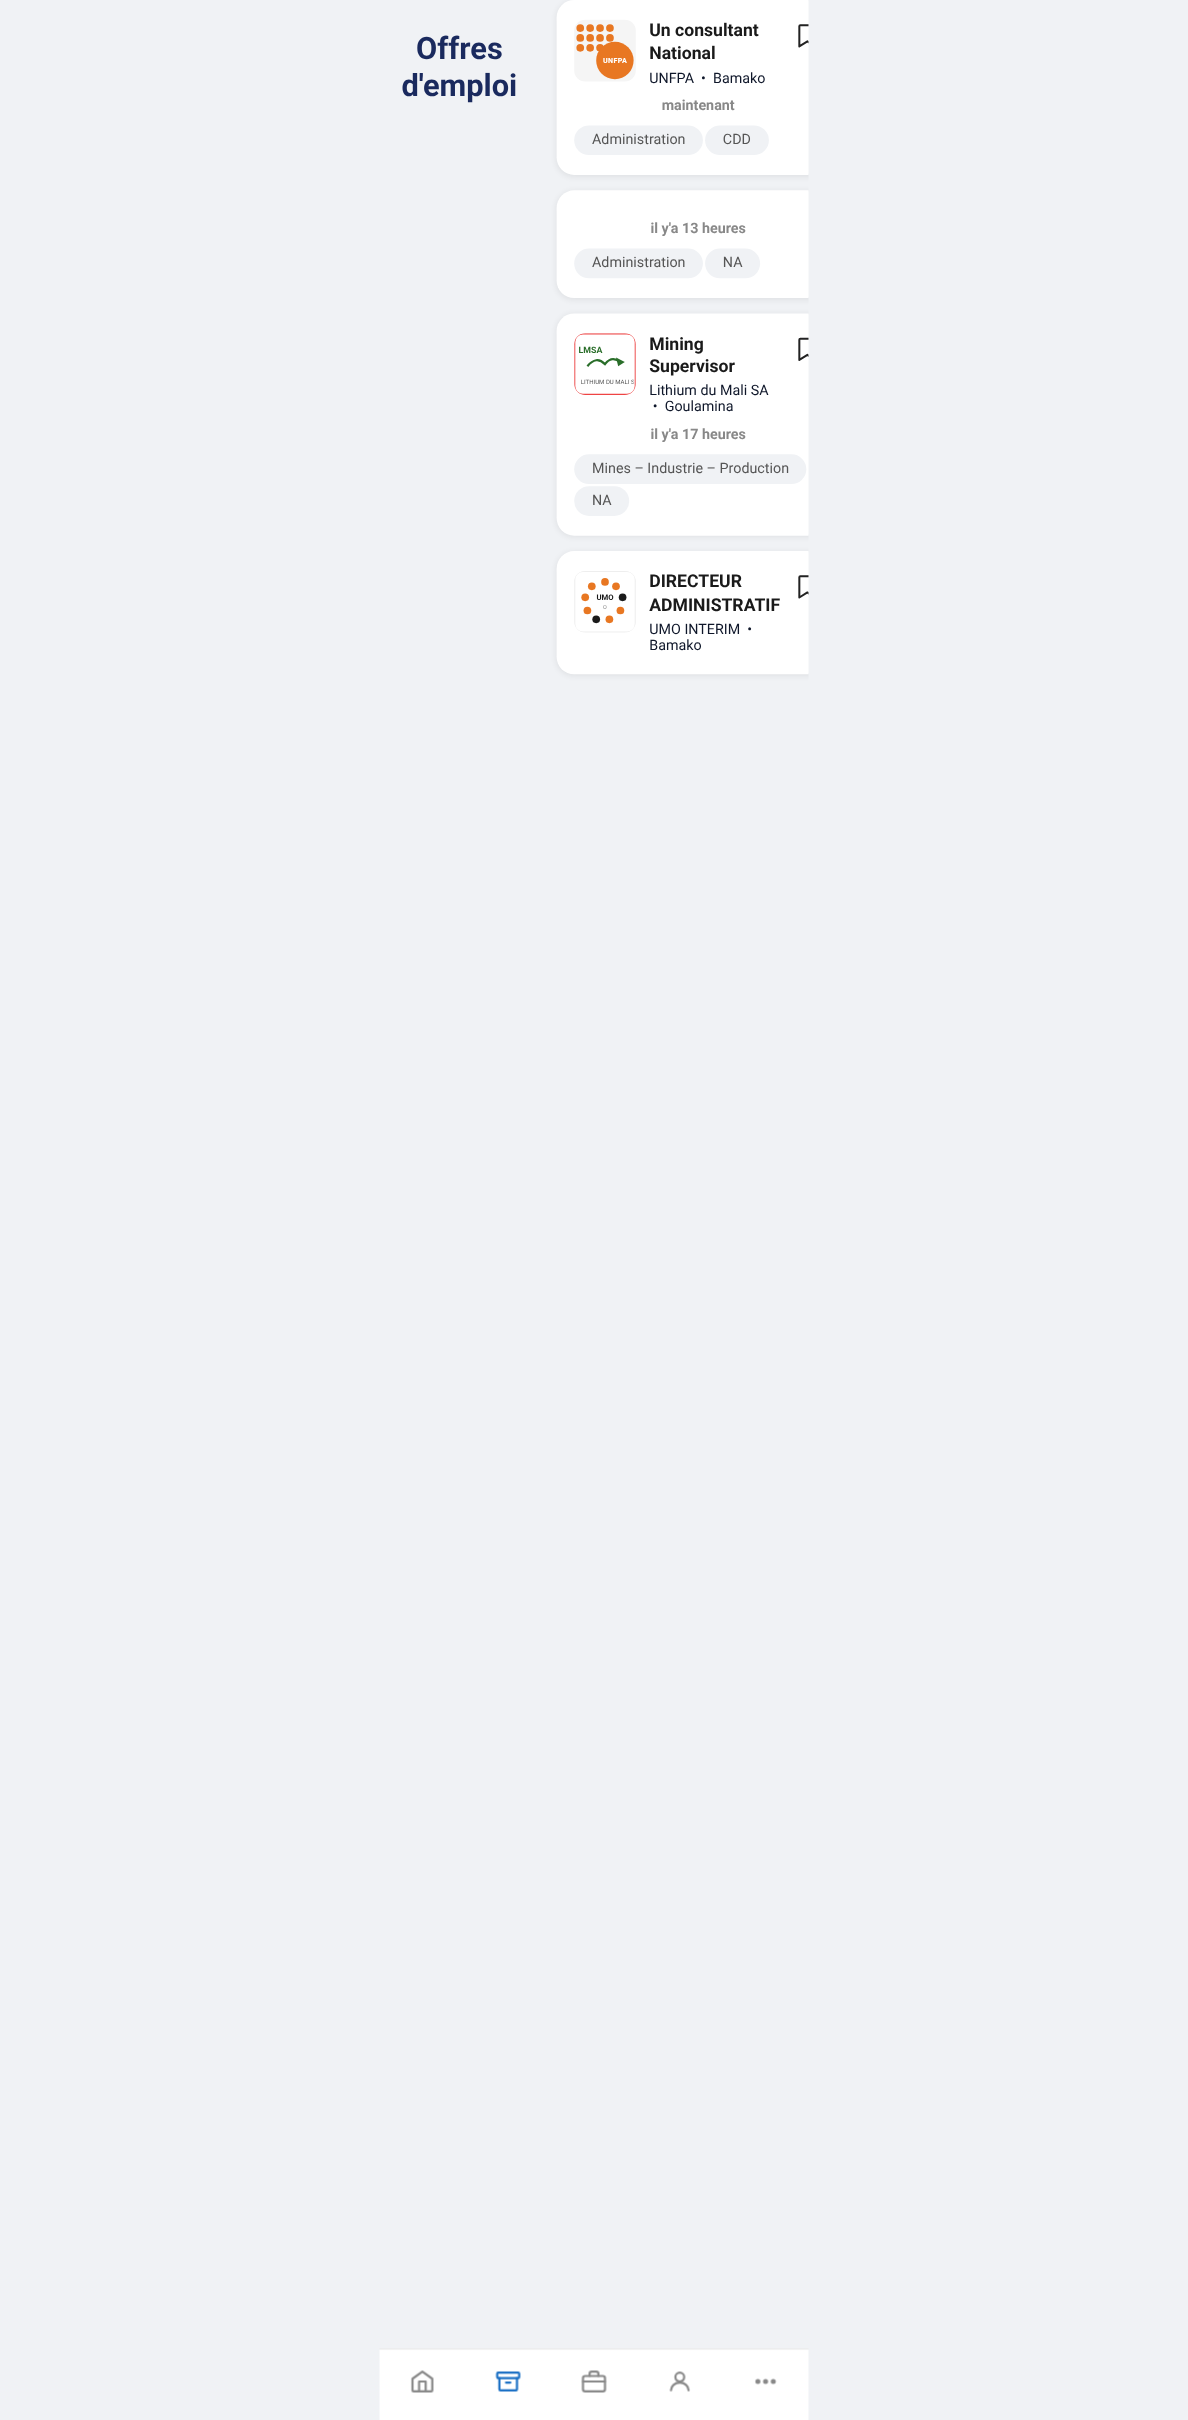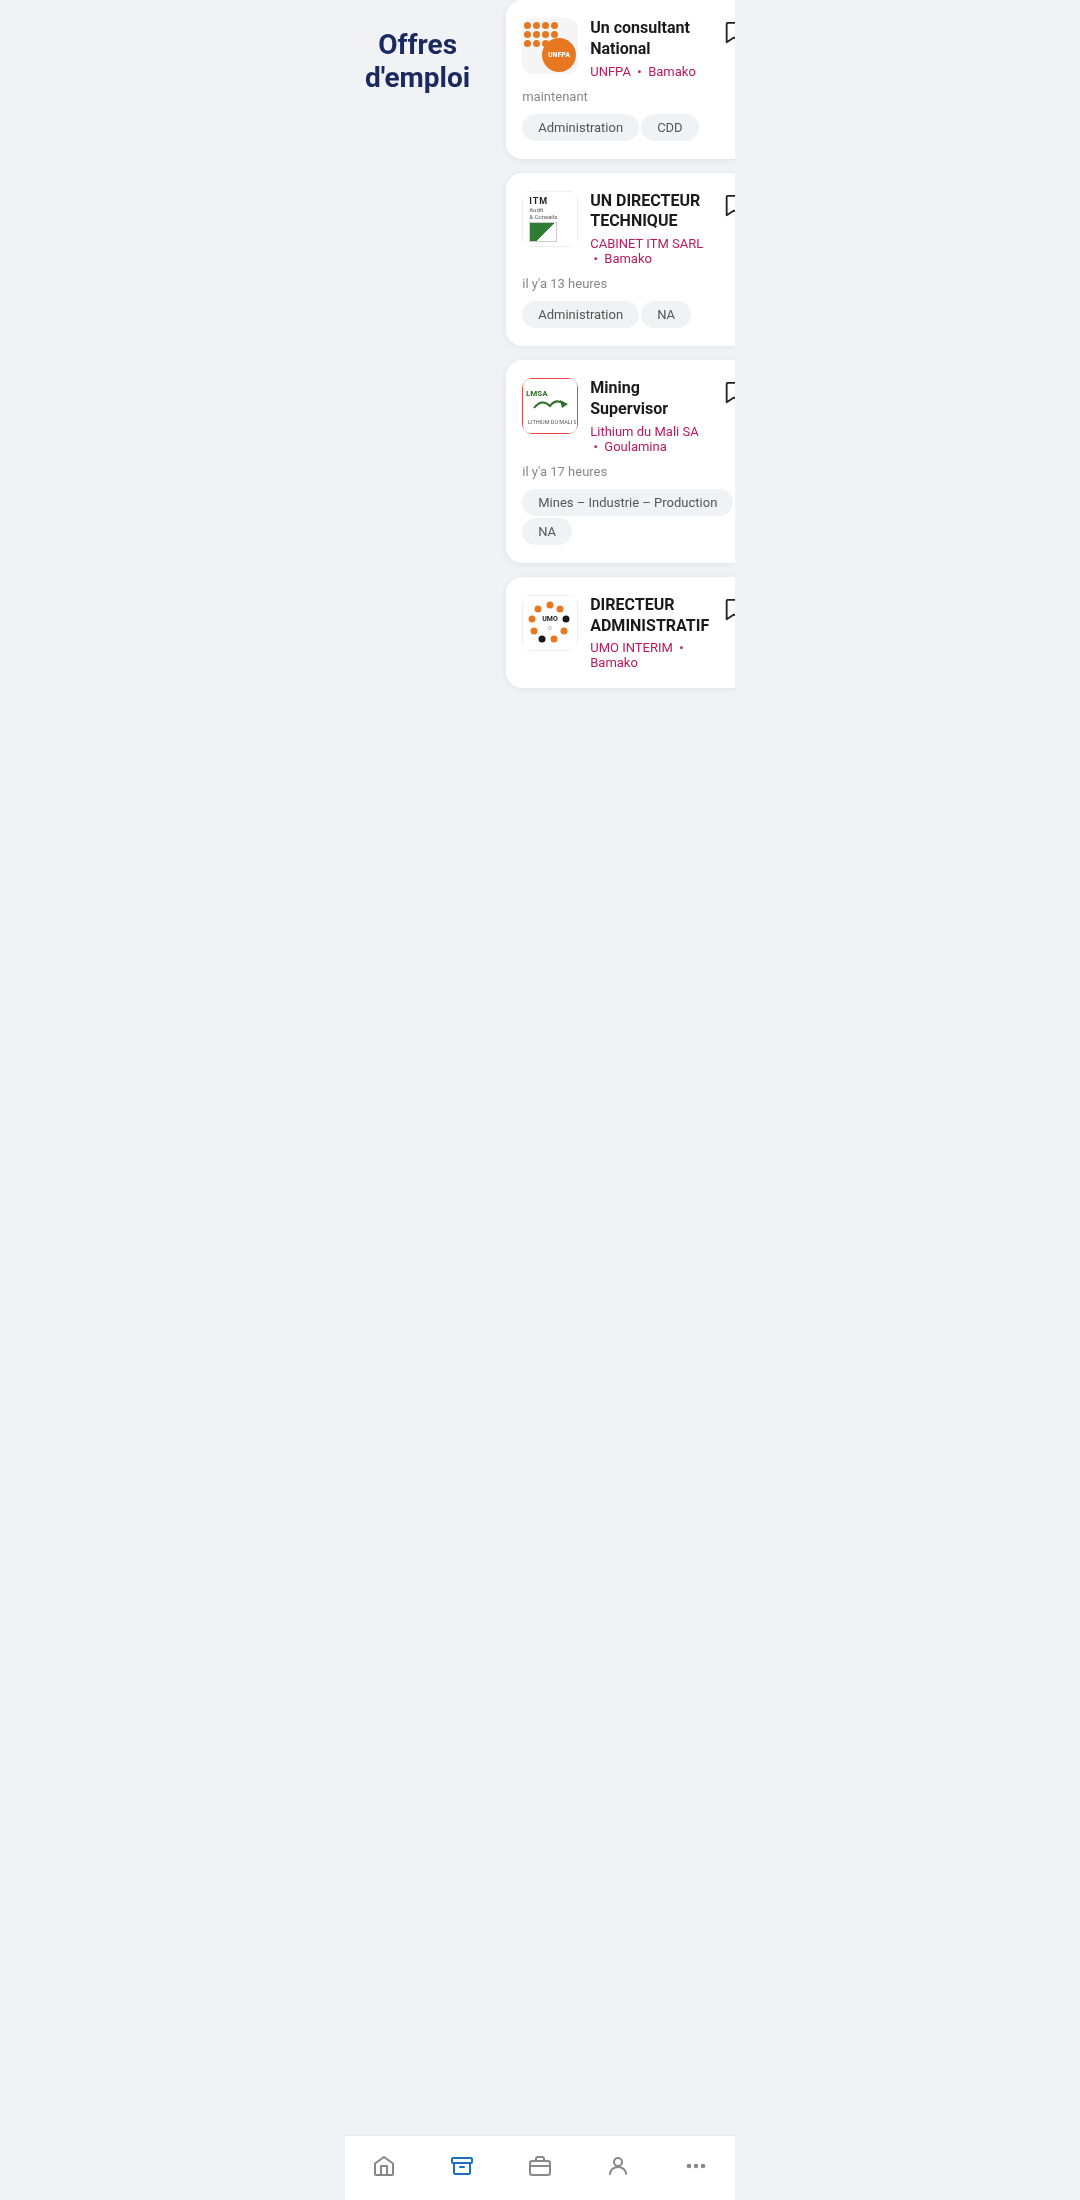--- a/index.html
+++ b/index.html
@@ -99,32 +99,33 @@
     }
     .job-title {
       font-size: 16px;
       font-weight: 700;
       color: #1a1a1a;
       line-height: 1.3;
       margin-bottom: 4px;
     }
     .job-meta {
       font-size: 13px;
-      color: #be185d;
+      color: #0f172a;
     }
     .bookmark-btn {
       cursor: pointer;
       padding: 2px;
       flex-shrink: 0;
     }
     .job-time {
       font-size: 13px;
       color: #888;
-      font-weight: 400;
+      font-weight: 700;
       margin: 10px 0 10px;
+      text-align: center;
     }
     .job-tags {
       display: flex;
       gap: 2px;
       flex-wrap: wrap;
     }
     .job-tag {
       background: #f0f2f5;
       border-radius: 20px;
       padding: 6px 16px;
@@ -301,38 +302,20 @@
         </div>
       </div>
       <div class="job-time">maintenant</div>
       <div class="job-tags">
         <span class="job-tag">Administration</span>
         <span class="job-tag">CDD</span>
       </div>
     </div>
 
     <div class="job-card">
-      <div class="job-card-top">
-        <div class="company-logo">
-          <div class="itm-logo">
-            <div class="itm-top">ITM</div>
-            <div class="itm-sub">Audit<br>&amp; Conseils</div>
-            <div style="width:28px;height:20px;background:linear-gradient(135deg,#2e7d32 55%,#fff 55%);border:1px solid #ccc;margin-top:2px;"></div>
-          </div>
-        </div>
-        <div class="job-info">
-          <div class="job-title">UN DIRECTEUR TECHNIQUE</div>
-          <div class="job-meta">CABINET ITM SARL &nbsp;•&nbsp; Bamako</div>
-        </div>
-        <div class="bookmark-btn">
-          <svg width="22" height="26" viewBox="0 0 24 28" fill="none" stroke="#222" stroke-width="2" stroke-linecap="round" stroke-linejoin="round">
-            <path d="M5 3h14a1 1 0 0 1 1 1v20l-8-5-8 5V4a1 1 0 0 1 1-1z"></path>
-          </svg>
-        </div>
-      </div>
       <div class="job-time">il y'a 13 heures</div>
       <div class="job-tags">
         <span class="job-tag">Administration</span>
         <span class="job-tag">NA</span>
       </div>
     </div>
 
     <div class="job-card">
       <div class="job-card-top">
         <div class="company-logo">

